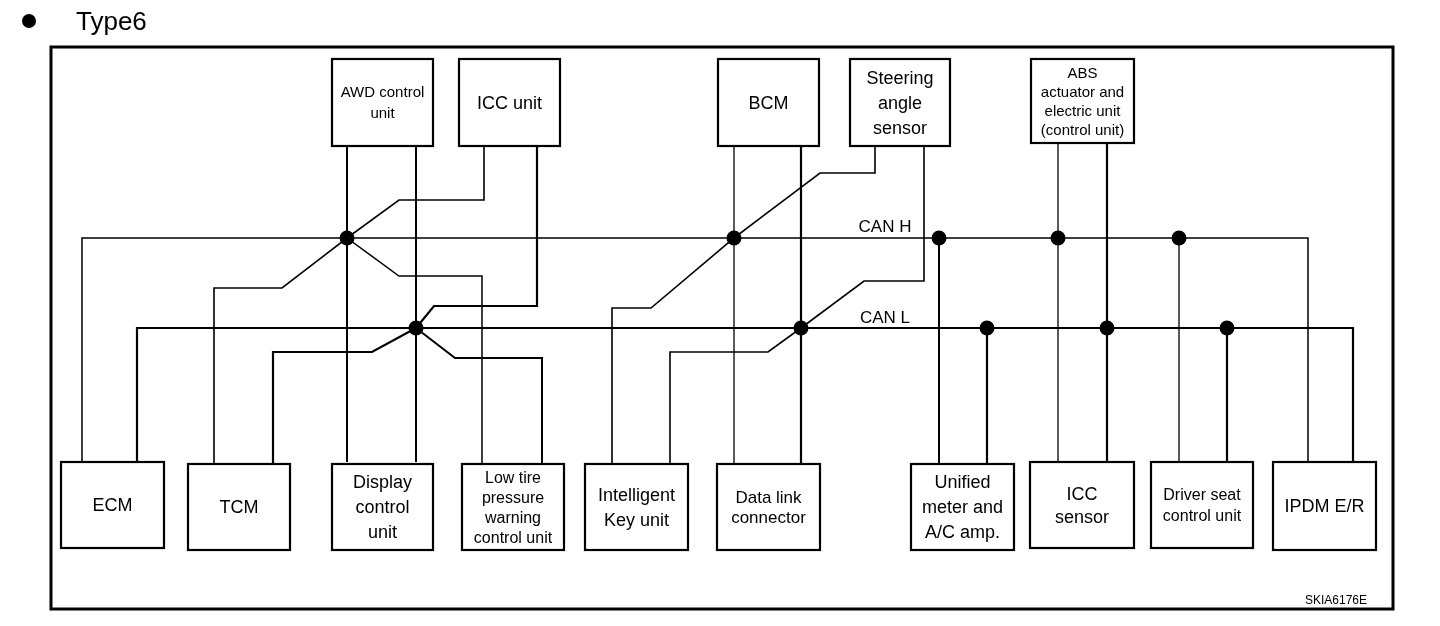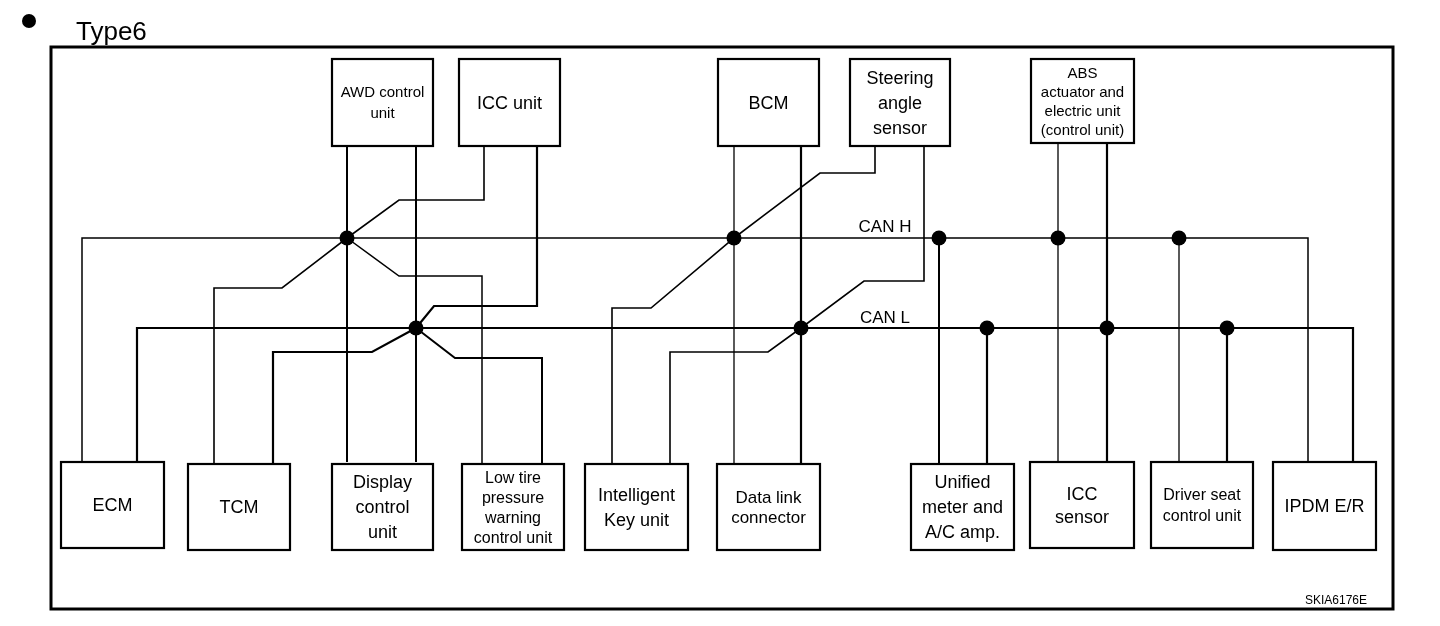--- a/index.html
+++ b/index.html
@@ -1,20 +1,20 @@
 <!DOCTYPE html>
 <html><head>
 <meta charset="utf-8">
 <style>
   html, body { margin: 0; padding: 0; background: #ffffff; }
   body { width: 1440px; height: 626px; position: relative; overflow: hidden;
          font-family: "Liberation Sans", sans-serif; color: #000; }
   .bullet { position: absolute; left: 22px; top: 14px; width: 14px; height: 14px;
             border-radius: 50%; background: #000; }
-  .heading { position: absolute; left: 76px; top: 14px; font-size: 26px; line-height: 34px; }
+  .heading { position: absolute; left: 76px; top: 4px; font-size: 26px; line-height: 34px; }
   svg { position: absolute; left: 0; top: 0; }
   .lbl { font-family: "Liberation Sans", sans-serif; fill: #000; text-anchor: middle; }
 </style>
 </head>
 <body>
 
 <div class="bullet"></div>
 <div class="heading">Type6</div>
 
 <svg id="diagram" width="1440" height="626" viewBox="0 0 1440 626" xmlns="http://www.w3.org/2000/svg">

